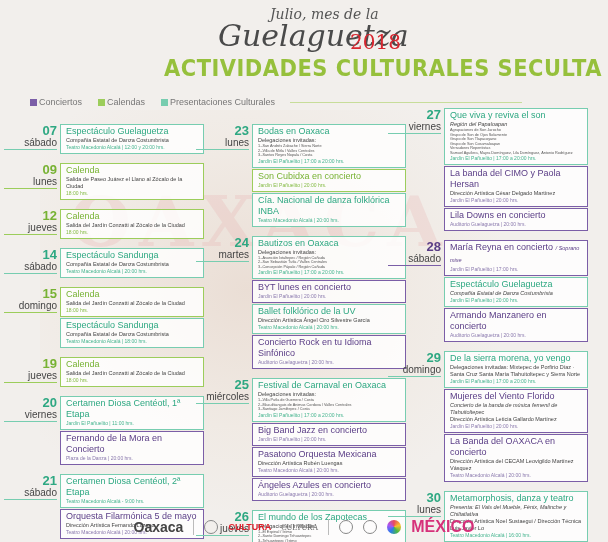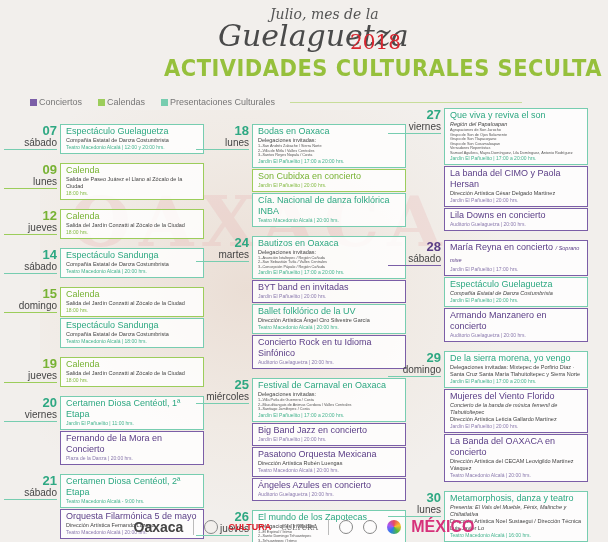--- a/index.html
+++ b/index.html
@@ -232,21 +232,21 @@
           <span class="ev-title"><span>Orquesta Filarmónica 5 de mayo</span></span>
           <span class="ev-sub">Dirección Artística Fernando Lozano</span>
           <span class="ev-venue">Teatro Macedonio Alcalá | 20:00 hrs.</span>
         </div>
       </div>
     </div>
   </div>
 <div class="col" id="col1" style="left:196px; width:210px;">
     <div class="day c-present">
       <div class="day-label">
-        <span class="day-num">18</span>
+        <span class="day-num">23</span>
         <span class="day-name">lunes</span>
       </div>
       <div class="events">
         <div class="ev t-present">
           <span class="ev-title"><span>Bodas en Oaxaca</span></span>
           <span class="ev-sub">Delegaciones invitadas:</span>
           <span class="ev-list">1.-San Andrés Zabache / Sierra Norte</span>
           <span class="ev-list">2.-Villa de Mitla / Valles Centrales</span>
           <span class="ev-list">3.-Santos Reyes Nopala / Costa</span>
           <span class="ev-venue">Jardín El Pañuelito | 17:00 a 20:00 hrs.</span>
@@ -269,21 +269,21 @@
       <div class="events">
         <div class="ev t-present">
           <span class="ev-title"><span>Bautizos en Oaxaca</span></span>
           <span class="ev-sub">Delegaciones invitadas:</span>
           <span class="ev-list">1.-Asunción Ixtaltepec / Región Cañada</span>
           <span class="ev-list">2.-San Sebastián Tutla / Valles Centrales</span>
           <span class="ev-list">3.-Concepción Pápalo / Región Cañada</span>
           <span class="ev-venue">Jardín El Pañuelito | 17:00 a 20:00 hrs.</span>
         </div>
         <div class="ev t-concierto">
-          <span class="ev-title"><span>BYT band en invitadas</span></span>
+          <span class="ev-title"><span>BYT lunes en concierto</span></span>
           <span class="ev-venue">Jardín El Pañuelito | 20:00 hrs.</span>
         </div>
         <div class="ev t-present">
           <span class="ev-title"><span>Ballet folklórico de la UV</span></span>
           <span class="ev-sub">Dirección Artística Ángel Ciro Silvestre García</span>
           <span class="ev-venue">Teatro Macedonio Alcalá | 20:00 hrs.</span>
         </div>
         <div class="ev t-concierto">
           <span class="ev-title"><span>Concierto Rock en tu Idioma Sinfónico</span></span>
           <span class="ev-venue">Auditorio Guelaguetza | 20:00 hrs.</span>

